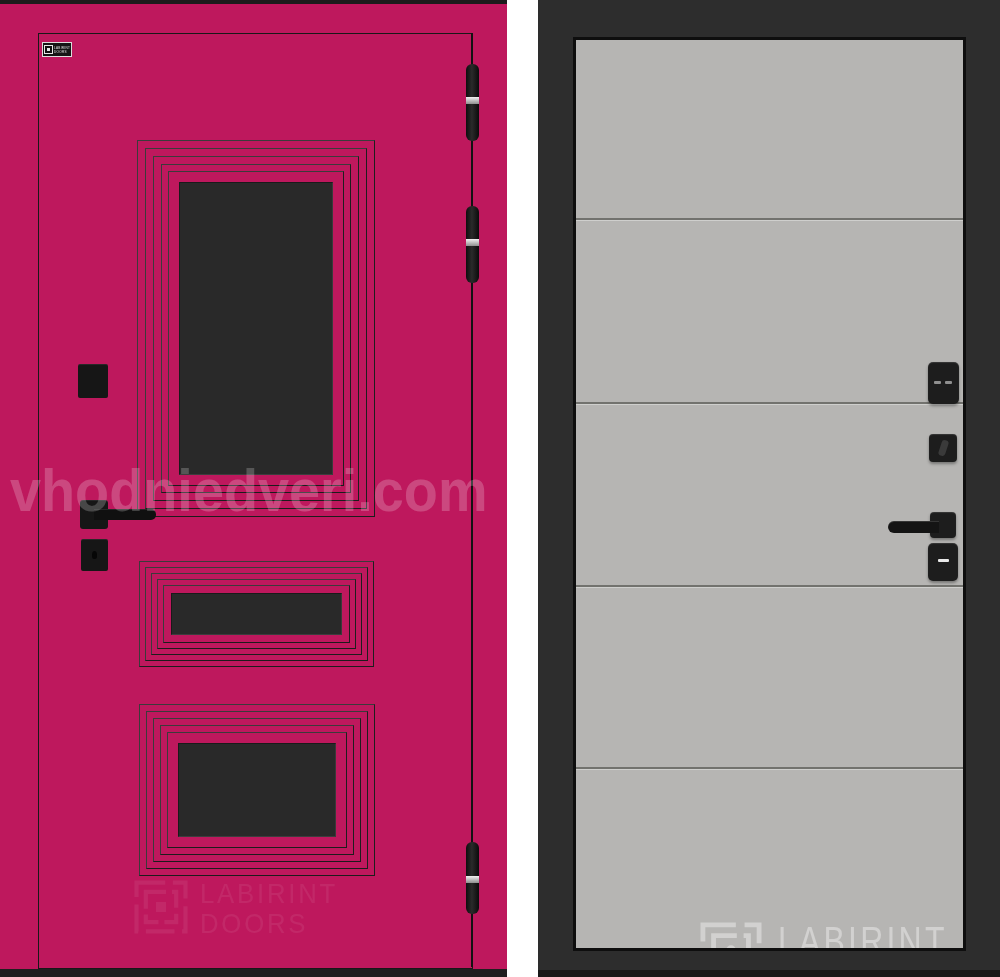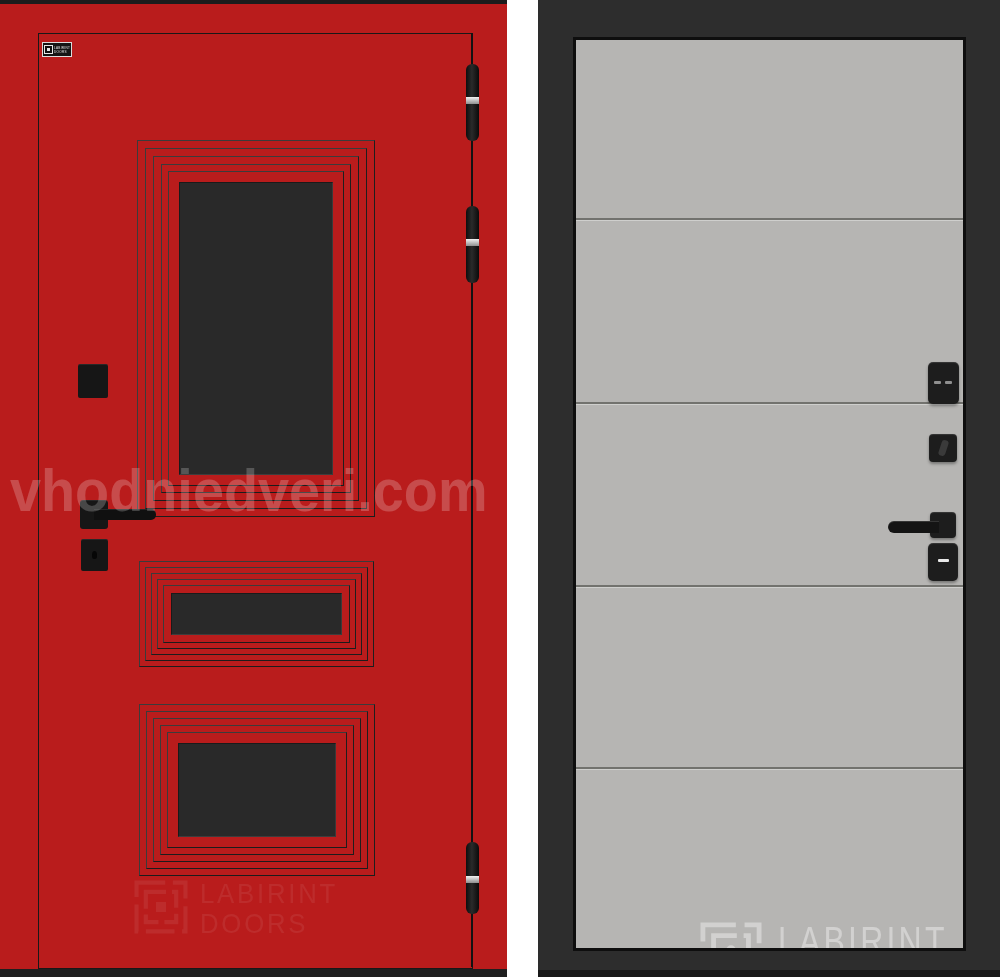--- a/index.html
+++ b/index.html
@@ -84,21 +84,21 @@
   .esc-c{left:390px;top:543px;width:30px;height:38px;border-radius:5px;}
   .esc-c .slot{position:absolute;left:10px;top:16px;width:11px;height:3px;background:#e9e9e9;border-radius:1px;}
 
   .wm-brand-r{left:120px;top:882px;}
   .wm-brand-r .l1{font-size:40px;line-height:38px;letter-spacing:4px;}
   .wm-brand-r .txt{margin-left:12px;transform:scaleX(0.80);transform-origin:left top;}
 </style>
 </head>
 <body>
 
-<section id="photo-left" class="photo" style="background: #b91c1c; padding-left: 8px;">
+<section id="photo-left" class="photo" style="background: #be185d; padding-left: 8px;">
 
   <div class="abs top-shade"></div>
 
   <div class="abs door-outline"></div>
   <div class="abs door-edge"></div>
 
   <div class="abs plate">
     <span class="plate-ico"></span>
     <span class="plate-txt">
       <span>LABIRINT</span>

